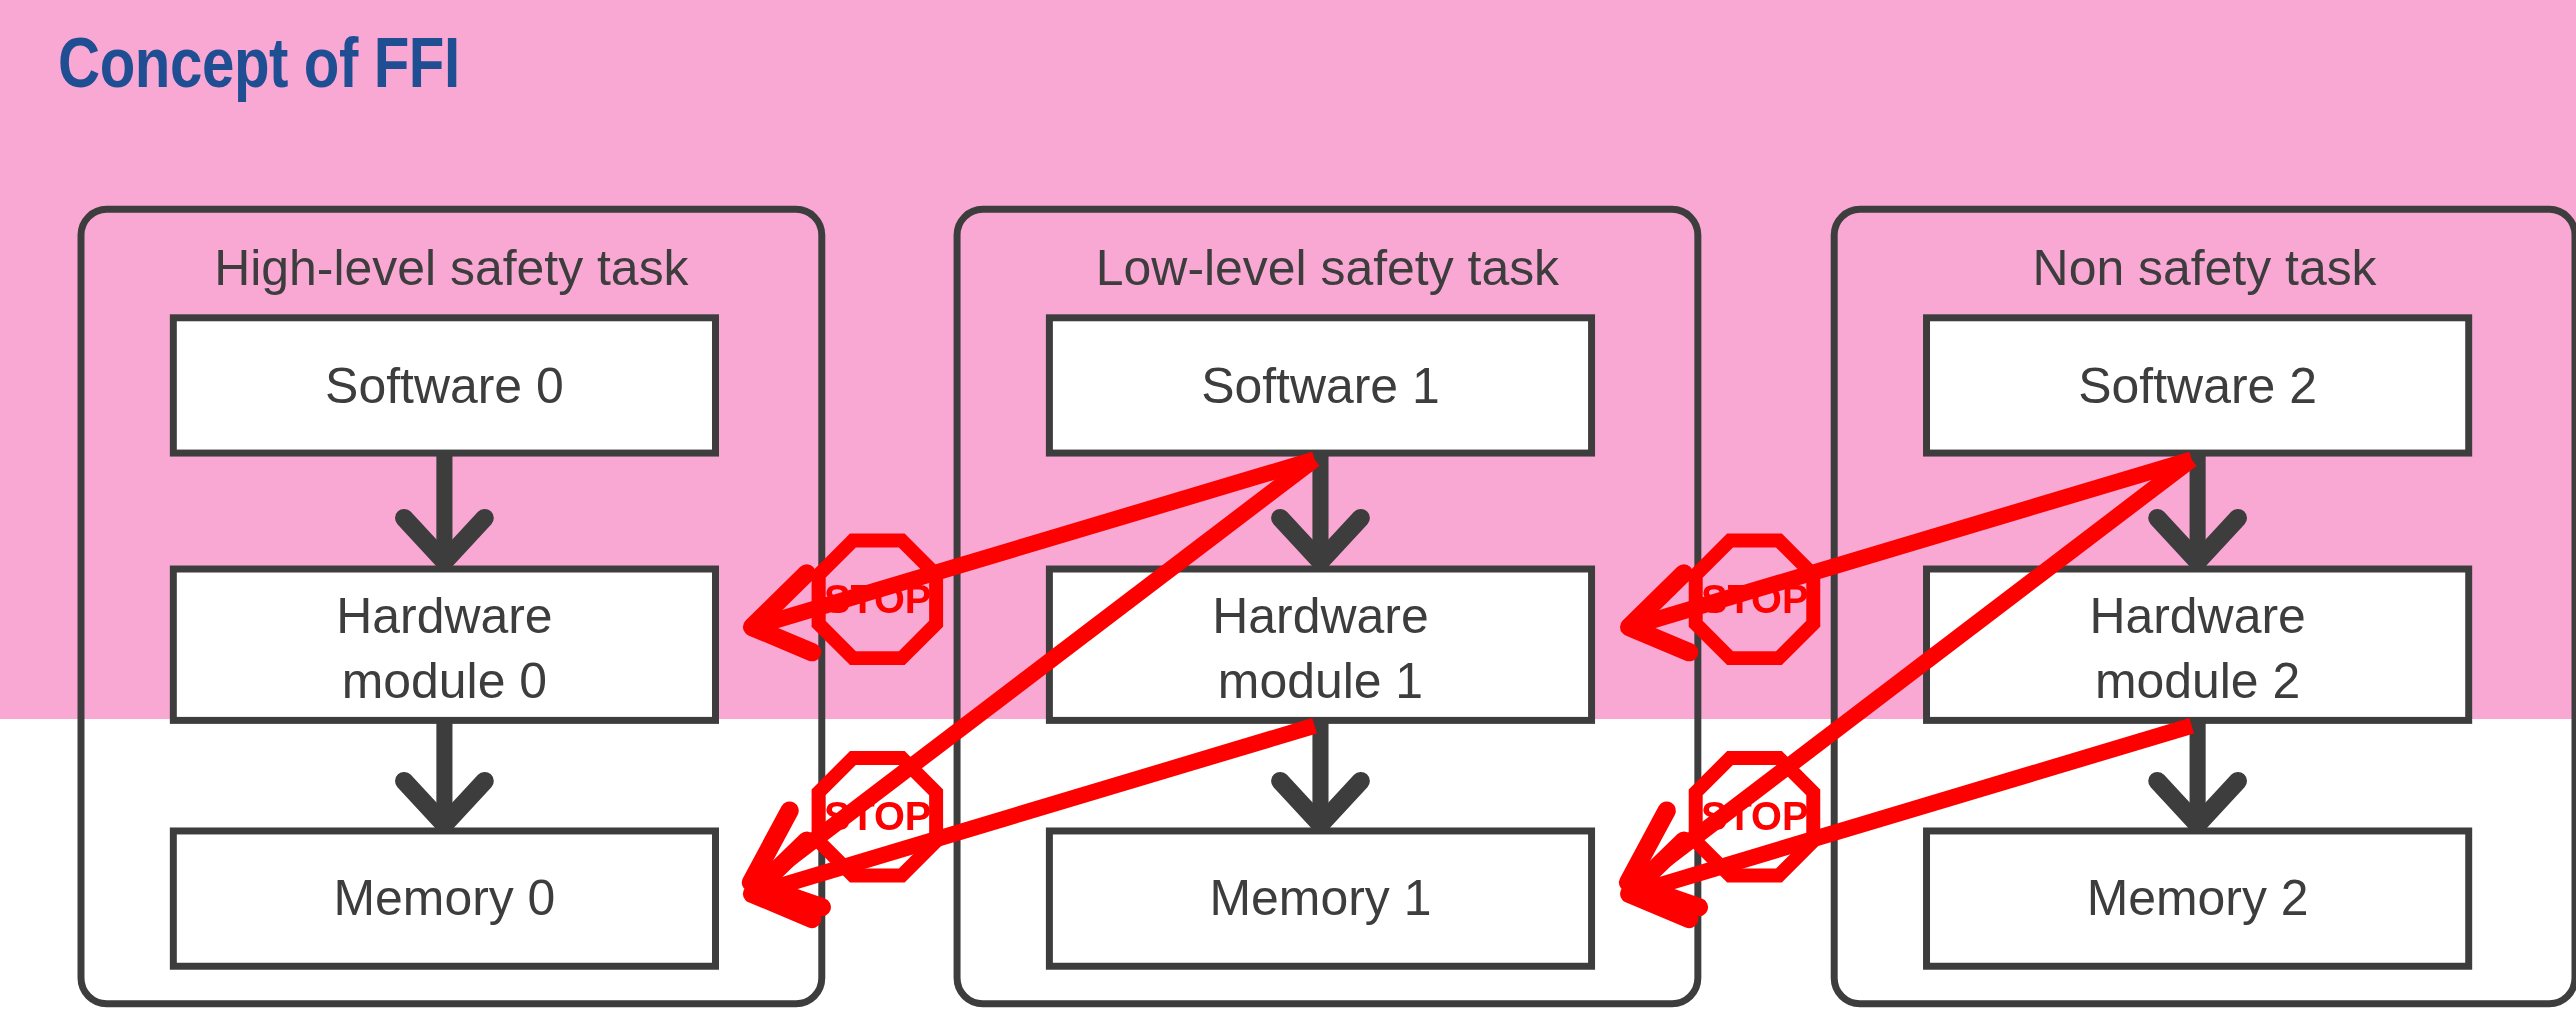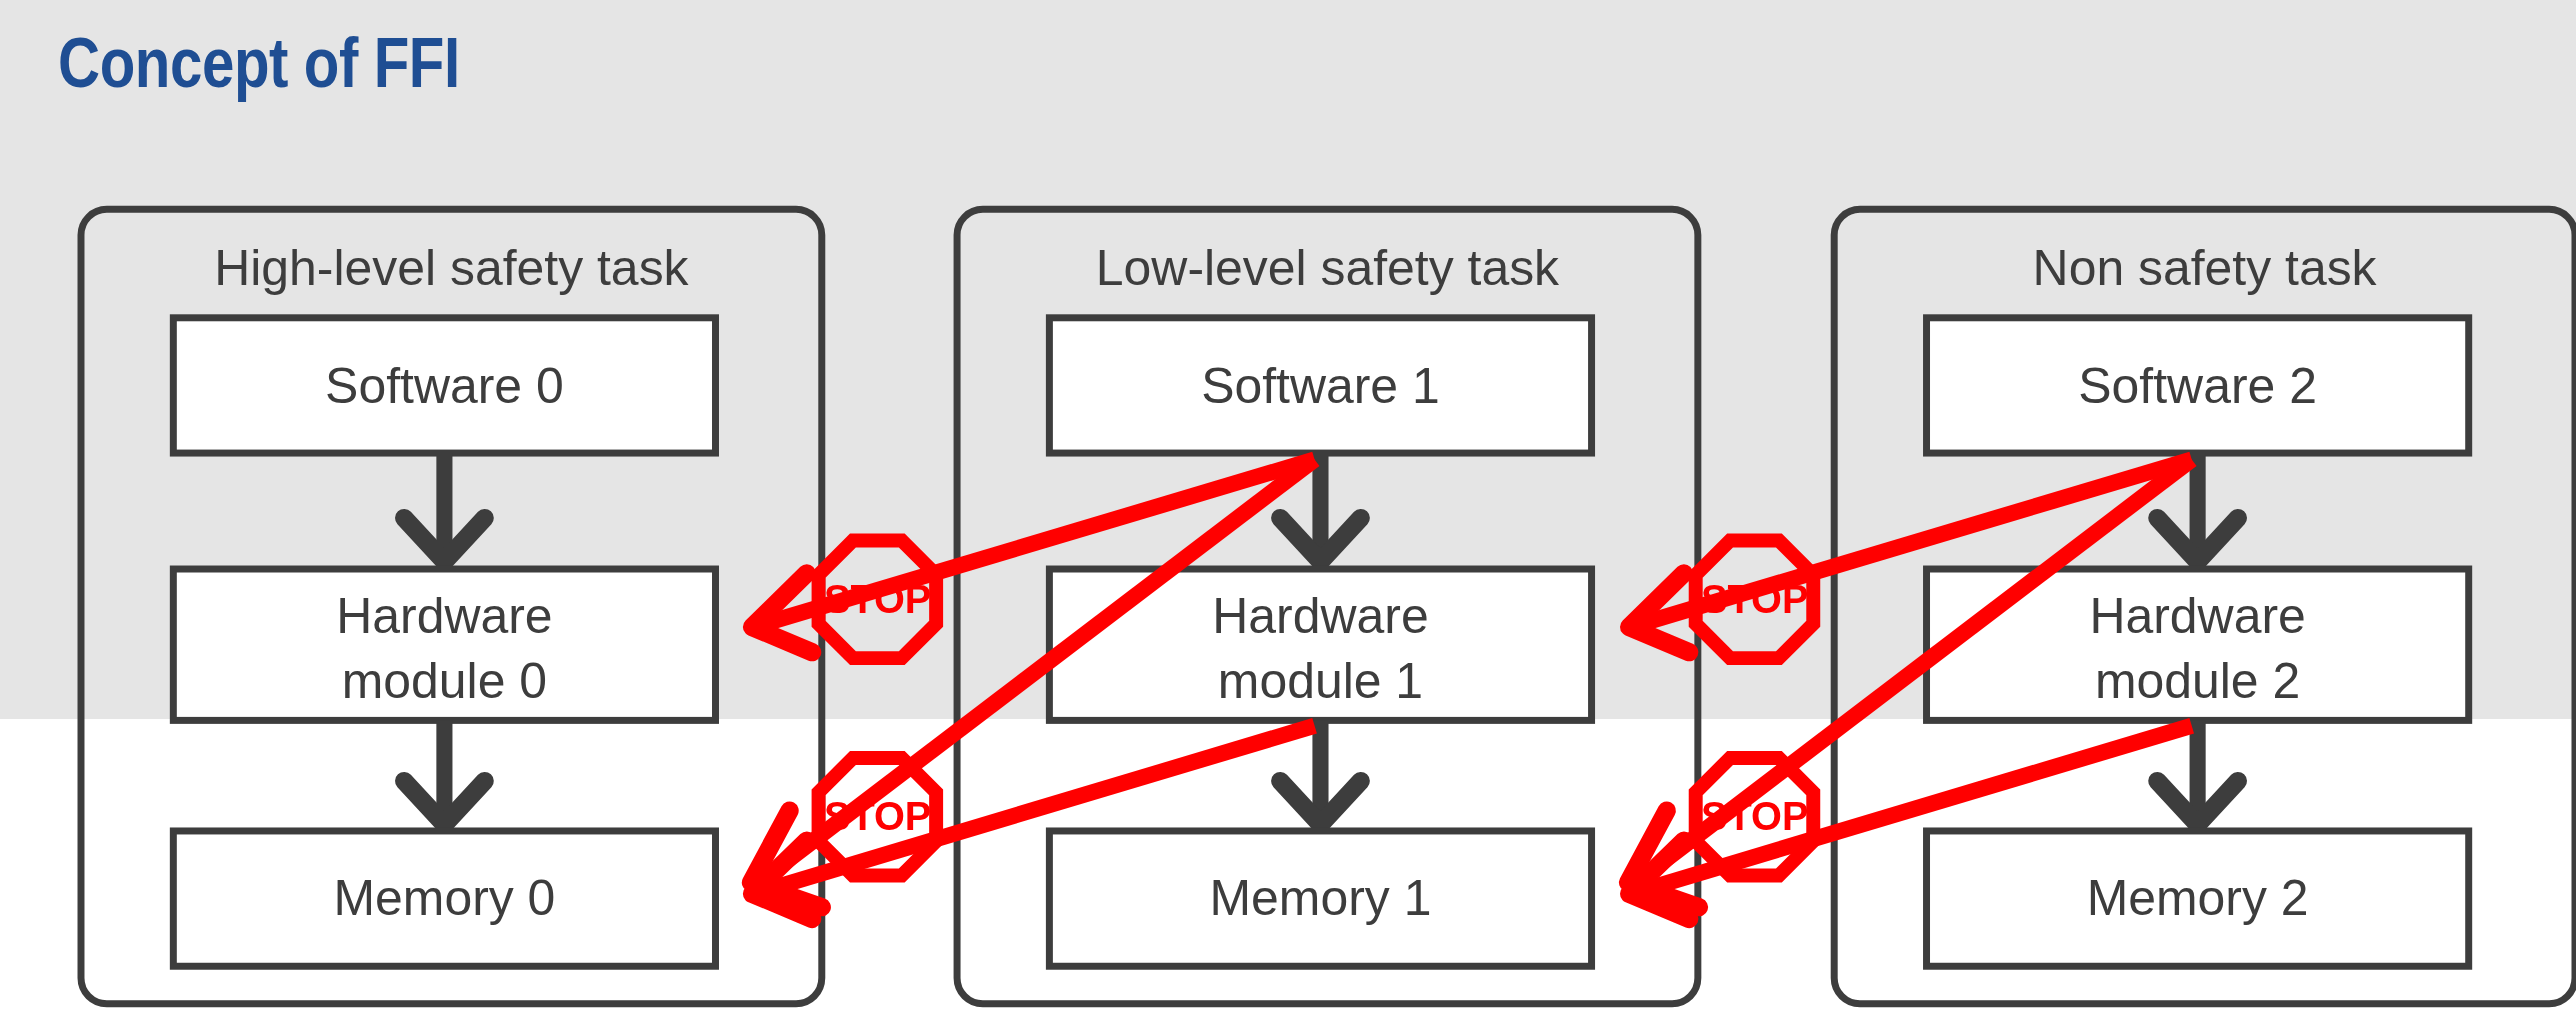--- a/index.html
+++ b/index.html
@@ -10,21 +10,21 @@
   body {
     width: 2576px;
     height: 1021px;
     font-family: "Liberation Sans", sans-serif;
     overflow: hidden;
   }
   #slide {
     position: relative;
     width: 2576px;
     height: 719px;
-    background: #e5e5e5;
+    background: #f9a8d4;
   }
   #slide-title {
     position: absolute;
     left: 58px;
     top: 26px;
     font-family: "Liberation Sans", sans-serif;
     font-weight: bold;
     font-size: 71px;
     line-height: 1.05;
     color: #1F4E93;

